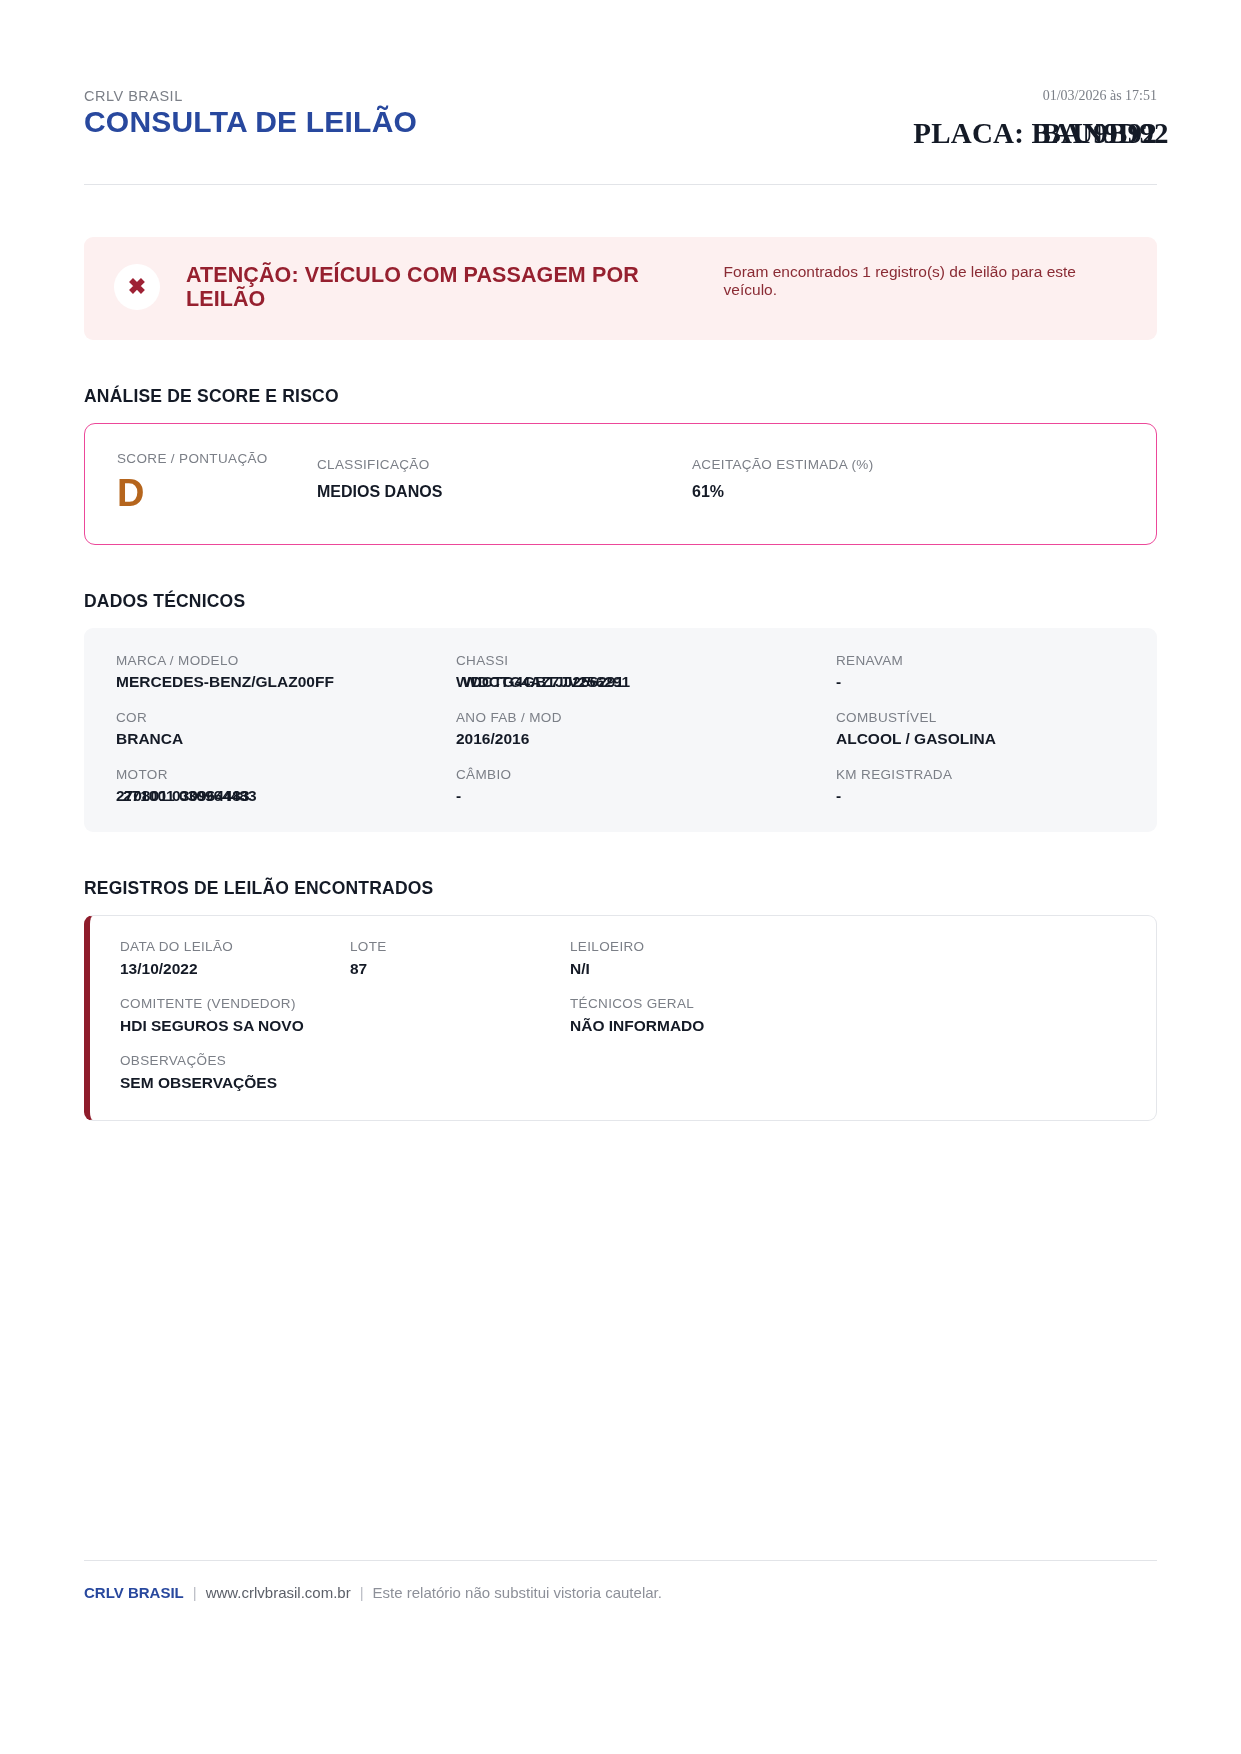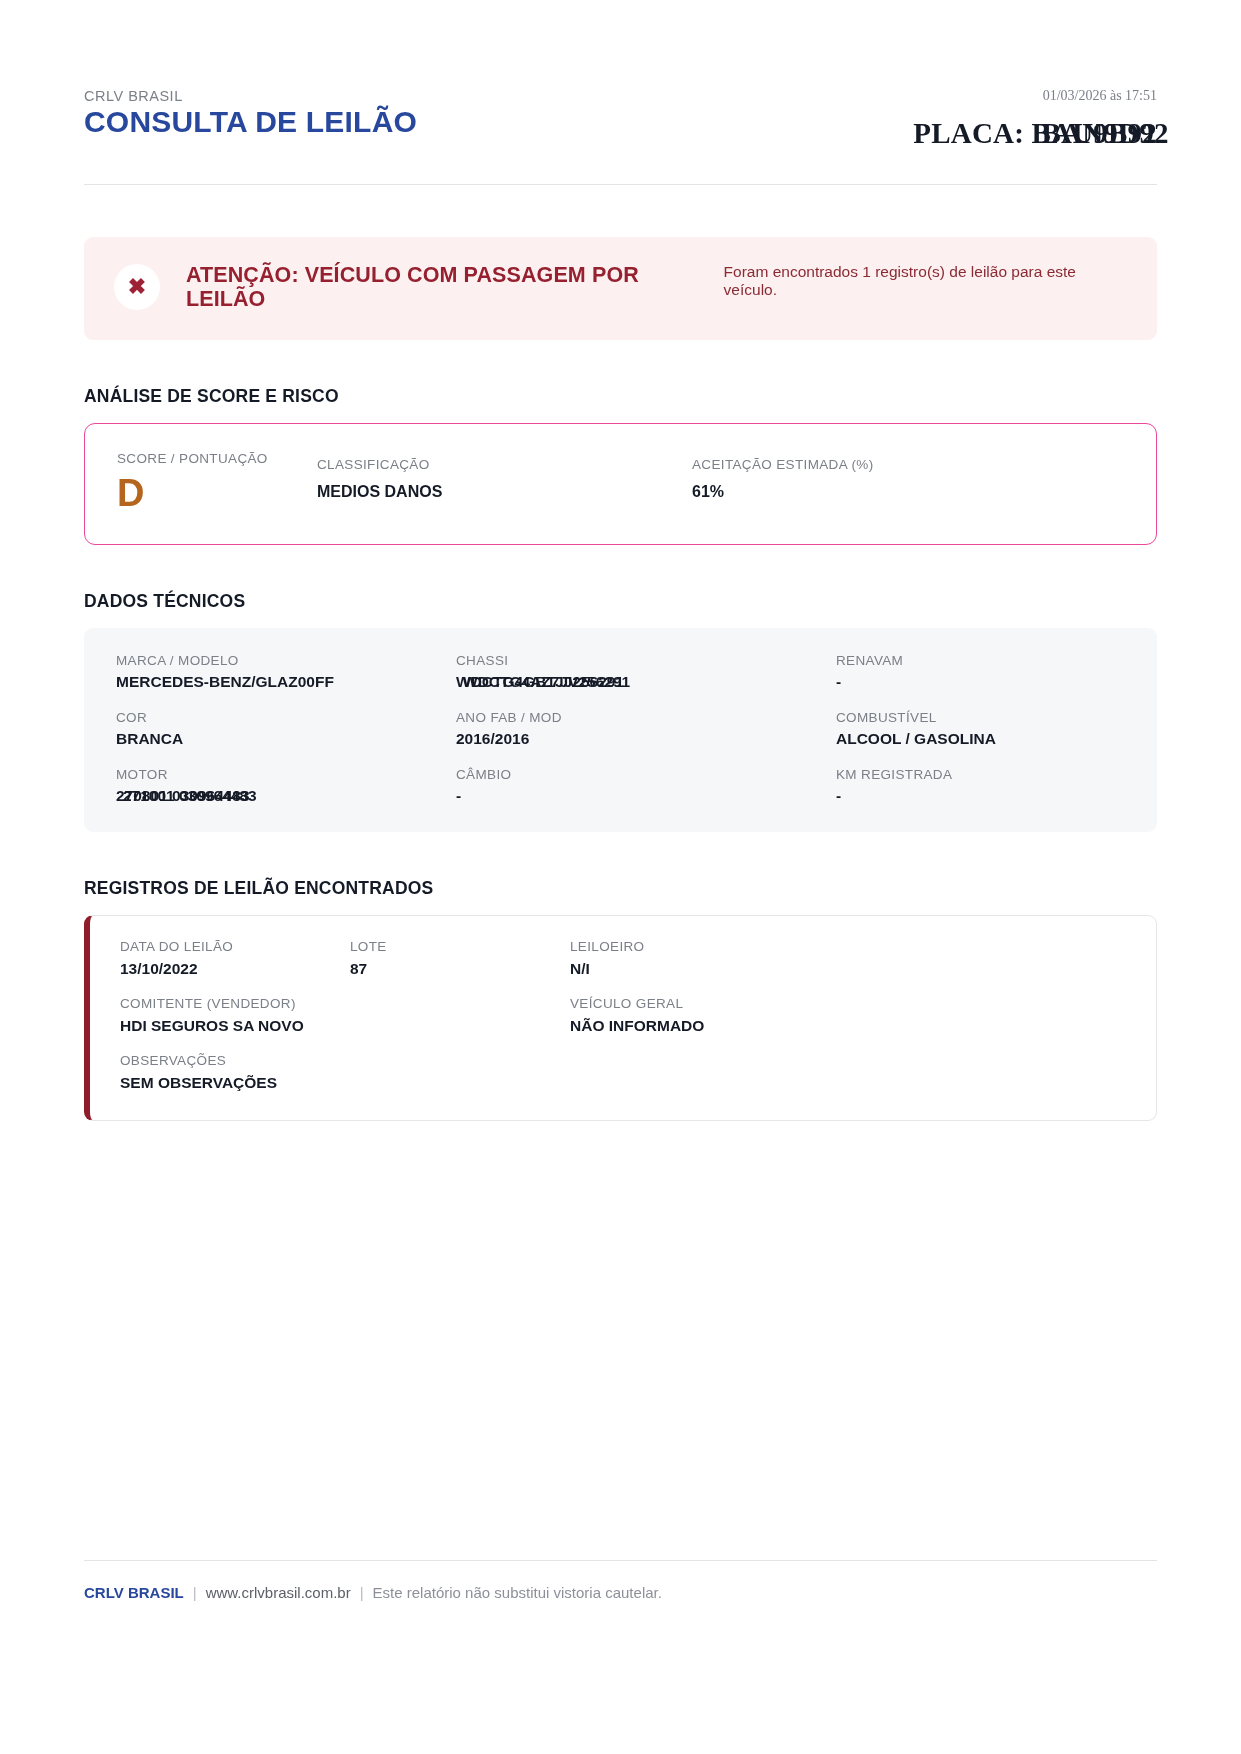--- a/index.html
+++ b/index.html
@@ -356,21 +356,21 @@
         <div class="field-label">LEILOEIRO</div>
         <div class="field-value">N/I</div>
       </div>
 
       <div class="span2">
         <div class="field-label">COMITENTE (VENDEDOR)</div>
         <div class="field-value">HDI SEGUROS SA NOVO</div>
       </div>
 
       <div>
-        <div class="field-label">VEÍCULO GERAL</div>
+        <div class="field-label">TÉCNICOS GERAL</div>
         <div class="field-value">NÃO INFORMADO</div>
       </div>
 
       <div class="span3">
         <div class="field-label">OBSERVAÇÕES</div>
         <div class="field-value">SEM OBSERVAÇÕES</div>
       </div>
 
     </div>
   </div>

